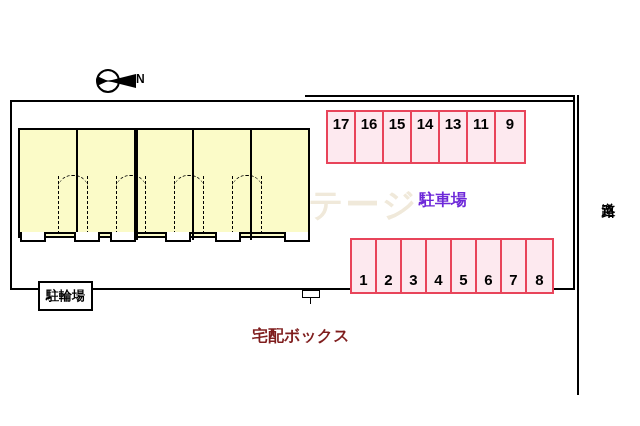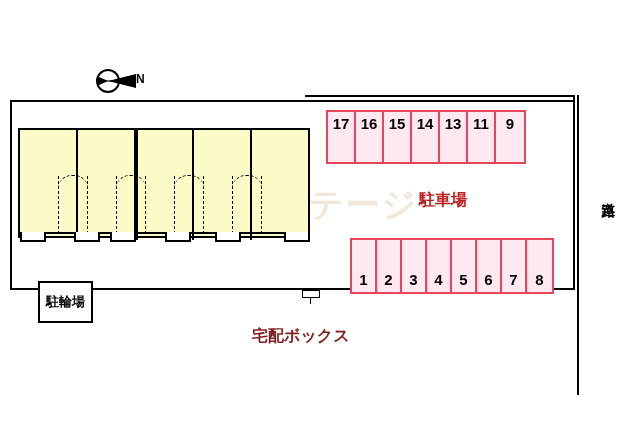--- a/index.html
+++ b/index.html
@@ -145,21 +145,21 @@
     border-top: 1px dashed #000;
     border-radius: 14px 14px 0 0;
     box-sizing: border-box;
   }
 
   
   .bicycle-box {
     position: absolute;
     left: 38px;
     top: 281px;
-    padding: 12px 6px;
+    padding: 6px 6px;
     border: 2px solid #000;
     background: #fff;
     font-size: 13px;
     font-weight: bold;
     color: #000;
     line-height: 1.1;
     text-align: right;
   }
 
   
@@ -233,21 +233,21 @@
     font-family: "Liberation Sans", sans-serif;
   }
 
   
   .parking-label {
     position: absolute;
     left: 419px;
     top: 190px;
     font-size: 16px;
     font-weight: bold;
-    color: #b91c1c;
+    color: #6d28d9;
   }
 
   
   .watermark {
     position: absolute;
     left: 150px;
     top: 182px;
     font-size: 34px;
     color: #f0e9da;
     font-weight: bold;

